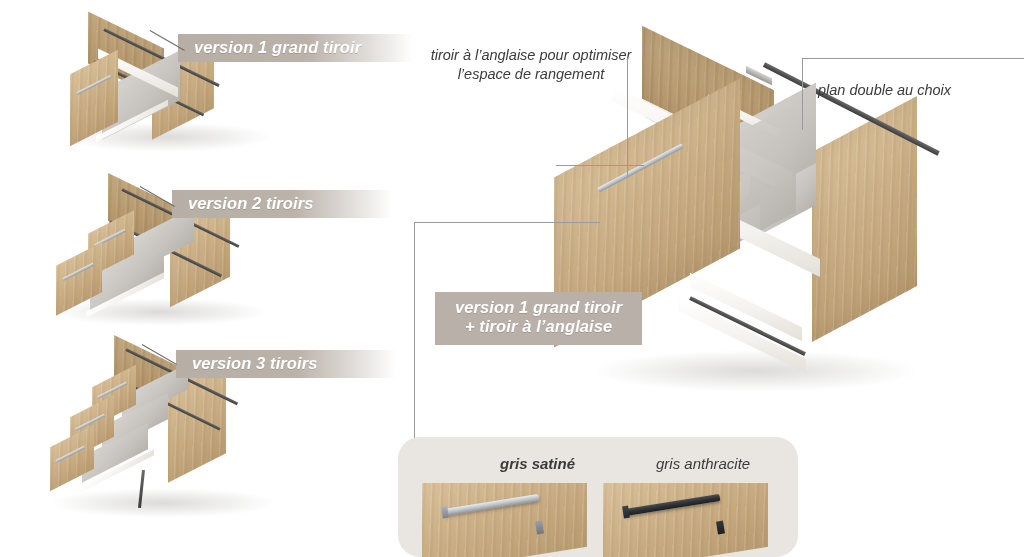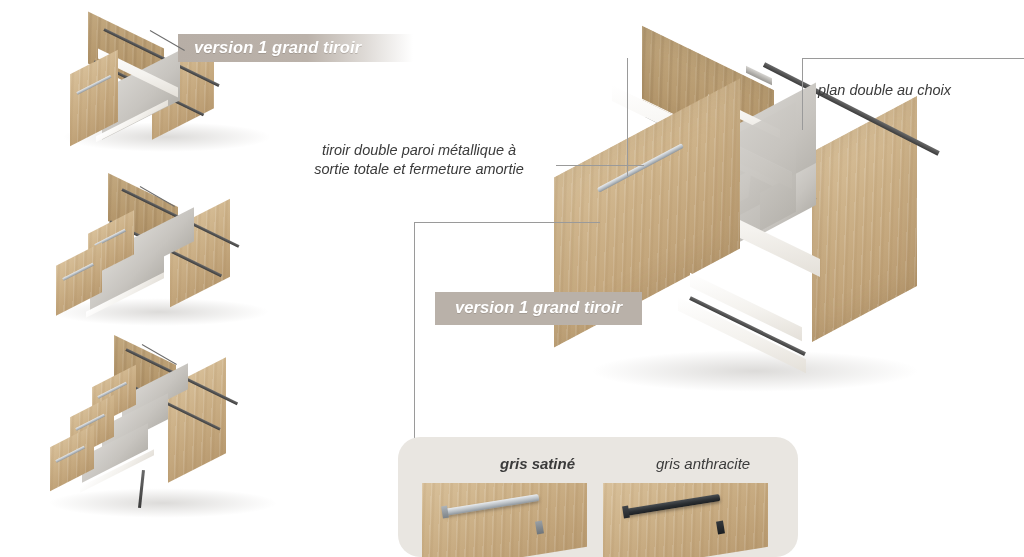--- a/index.html
+++ b/index.html
@@ -114,20 +114,23 @@
     <div class="grey-p" style="position:absolute;left:48px;top:76px;width:74px;height:34px;
                 transform:skewY(-27deg);"></div>
     <div class="oak" style="position:absolute;left:14px;top:72px;width:46px;height:50px;
                 transform:skewY(-27deg);"></div>
     <div class="handle-sat" style="position:absolute;left:21px;top:96px;width:34px;height:3px;
                 transform:rotate(-27deg);transform-origin:left center;"></div>
     <div class="white-p" style="position:absolute;left:44px;top:110px;width:78px;height:6px;
                 transform:skewY(-27deg);"></div>
   </div>
 
+  <div class="ribbon" style="left:172px;top:190px;width:190px;">
+    <span>version 2 tiroirs</span>
+  </div>
 
   <div class="scene" style="left:40px;top:340px;width:280px;height:178px;">
     <div class="shadow" style="left:8px;top:148px;width:230px;height:30px;"></div>
     <div class="oak-dk" style="position:absolute;left:74px;top:10px;width:62px;height:42px;
                 transform:skewY(26deg);"></div>
     <div class="oak" style="position:absolute;left:128px;top:32px;width:58px;height:96px;
                 transform:skewY(-27deg);"></div>
     <div class="rail" style="position:absolute;left:86px;top:8px;width:124px;height:3px;
                 transform:rotate(26deg);transform-origin:left center;"></div>
     <div class="rail" style="position:absolute;left:74px;top:36px;width:118px;height:3px;
@@ -152,20 +155,23 @@
     <div class="oak" style="position:absolute;left:10px;top:96px;width:44px;height:44px;
                 transform:skewY(-27deg);"></div>
     <div class="handle-sat" style="position:absolute;left:16px;top:120px;width:32px;height:3px;
                 transform:rotate(-27deg);transform-origin:left center;"></div>
     <div class="white-p" style="position:absolute;left:40px;top:128px;width:74px;height:6px;
                 transform:skewY(-27deg);"></div>
     <div class="rail" style="position:absolute;left:100px;top:130px;width:3px;height:38px;
                 transform:rotate(6deg);"></div>
   </div>
 
+  <div class="ribbon" style="left:176px;top:350px;width:190px;">
+    <span>version 3 tiroirs</span>
+  </div>
 
   <div class="scene" style="left:560px;top:50px;width:420px;height:340px;">
     <div class="shadow" style="left:30px;top:300px;width:330px;height:42px;"></div>
 
     <div class="oak-dk" style="position:absolute;left:82px;top:8px;width:132px;height:86px;
                 transform:skewY(26deg);box-shadow:inset 0 0 22px rgba(90,70,45,.18);"></div>
 
     <div style="position:absolute;left:186px;top:22px;width:26px;height:7px;
                 background:linear-gradient(180deg,#d6d4d0,#9a9894);
                 transform:skewY(26deg);"></div>
@@ -202,25 +208,25 @@
                 transform:rotate(-28deg);transform-origin:left center;"></div>
 
     <div class="white-p" style="position:absolute;left:130px;top:250px;width:112px;height:14px;
                 transform:skewY(26deg);"></div>
     <div class="rail" style="position:absolute;left:130px;top:246px;width:128px;height:4px;
                 transform:rotate(26deg);transform-origin:left center;"></div>
     <div class="white-p" style="position:absolute;left:118px;top:278px;width:128px;height:14px;
                 transform:skewY(26deg);"></div>
   </div>
 
-
-  <div class="anno c" style="left:278px;top:122px;width:282px;">
-    <span>tiroir double paroi métallique à
-sortie totale et fermeture amortie</span>
-  </div>
+  <div class="anno c" style="left:396px;top:27px;width:270px;">
+    <span>tiroir à l’anglaise pour optimiser
+l’espace de rangement</span>
+  </div>
+
 
 
   <div class="anno l" style="left:818px;top:62px;width:210px;">
     <span>plan double au choix</span>
   </div>
 
   <div class="ln v" style="left:627px;top:58px;height:118px;"></div>
 
   <div class="ln h" style="left:556px;top:165px;width:88px;"></div>
 
@@ -233,20 +239,21 @@
 
   <div class="ln h" style="left:150px;top:30px;width:40px;transform:rotate(30deg);
               transform-origin:left center;background:#6d6d6d;"></div>
   <div class="ln h" style="left:140px;top:186px;width:40px;transform:rotate(30deg);
               transform-origin:left center;background:#6d6d6d;"></div>
   <div class="ln h" style="left:142px;top:344px;width:40px;transform:rotate(30deg);
               transform-origin:left center;background:#6d6d6d;"></div>
 
   <div class="ribbon solid" style="left:435px;top:292px;">
     <span class="l1">version 1 grand tiroir</span>
+    <span class="l2">+ tiroir à l’anglaise</span>
   </div>
 
   <div class="card" style="left:398px;top:437px;width:400px;height:120px;">
 
     <div class="card-label" style="left:102px;top:18px;font-weight:bold;">
       <span>gris satiné</span>
     </div>
     <div class="card-label" style="left:258px;top:18px;">
       <span>gris anthracite</span>
     </div>

